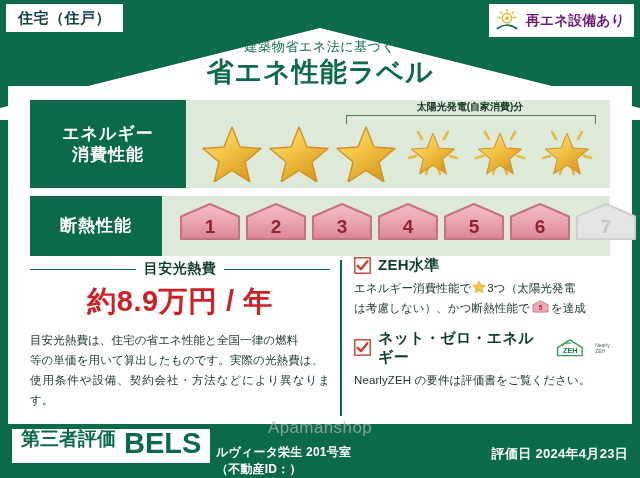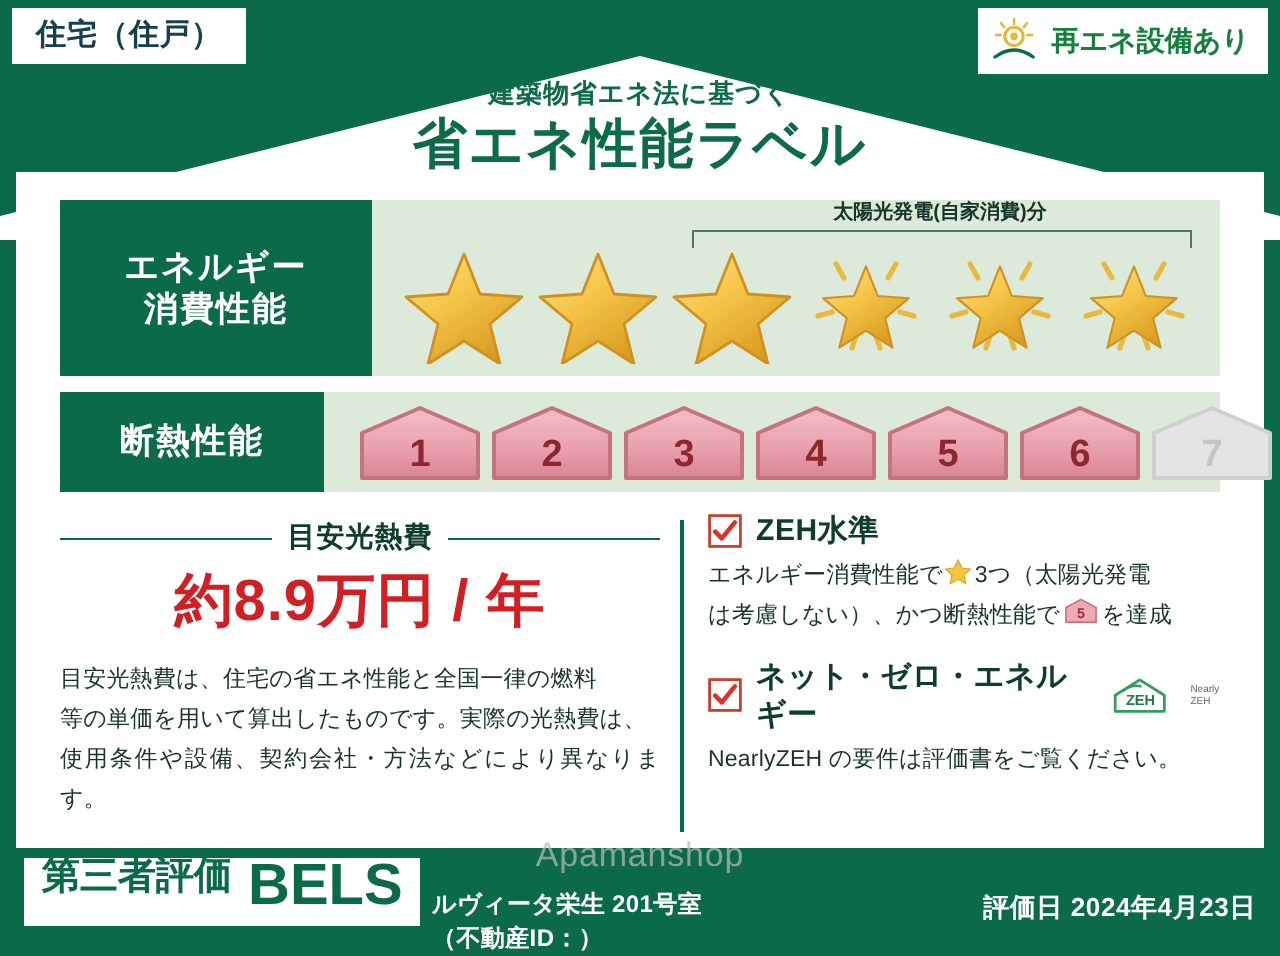--- a/index.html
+++ b/index.html
@@ -16,53 +16,53 @@
 
   .badge-housetype{
     position:absolute;left:6px;top:4px;
     background:#ffffff;color:#16404e;
     font-size:15px;font-weight:bold;letter-spacing:.5px;
     padding:6px 12px 7px;line-height:1;
     z-index:6;
   }
   .badge-renew{
     position:absolute;right:6px;top:4px;
-    background:#ffffff;color:#15803d;
+    background:#ffffff;color:#701a75;
     font-size:14px;font-weight:bold;
     padding:4px 9px 5px 6px;line-height:1;
     display:flex;align-items:center;gap:5px;
     z-index:6;
   }
   .badge-renew .sun-ic{width:26px;height:24px;display:block;flex:0 0 auto;}
 
   .head-text{
     position:absolute;left:0;top:40px;width:640px;text-align:center;z-index:5;
     pointer-events:none;
   }
-  .head-sub{font-size:13px;font-weight:bold;color:#0d6b47;letter-spacing:.6px;line-height:1;}
+  .head-sub{font-size:13px;font-weight:normal;color:#0d6b47;letter-spacing:.6px;line-height:1;}
   .head-main{font-size:27px;font-weight:bold;color:#0d6b47;letter-spacing:1px;margin-top:6px;line-height:1;}
 
   
   .card{
     position:absolute;left:8px;top:86px;width:624px;height:338px;
     background:#ffffff;z-index:4;
   }
 
   
   .perf-row{position:absolute;left:22px;display:flex;align-items:stretch;}
   .perf-key{
     background:#0b6b48;color:#fff;font-weight:bold;
     display:flex;flex-direction:column;align-items:center;justify-content:center;
     text-align:center;line-height:1.25;letter-spacing:1px;flex:0 0 auto;
   }
   .perf-val{background:#dde9d9;flex:1 1 auto;position:relative;}
 
   #row-energy{top:14px;width:580px;height:88px;}
   #row-energy .perf-key{width:156px;font-size:17px;}
-  #row-insul{top:110px;width:580px;height:50px;}
+  #row-insul{top:110px;width:580px;height:60px;}
   #row-insul .perf-key{width:132px;font-size:17px;}
 
   
   .stars{position:absolute;left:14px;top:20px;display:flex;gap:3px;}
   .star-ic{width:64px;height:62px;display:block;}
   .solar-note{
     position:absolute;right:14px;top:2px;width:252px;text-align:center;
     font-size:10px;font-weight:bold;color:#14372a;line-height:1;
   }
   .solar-bracket{

